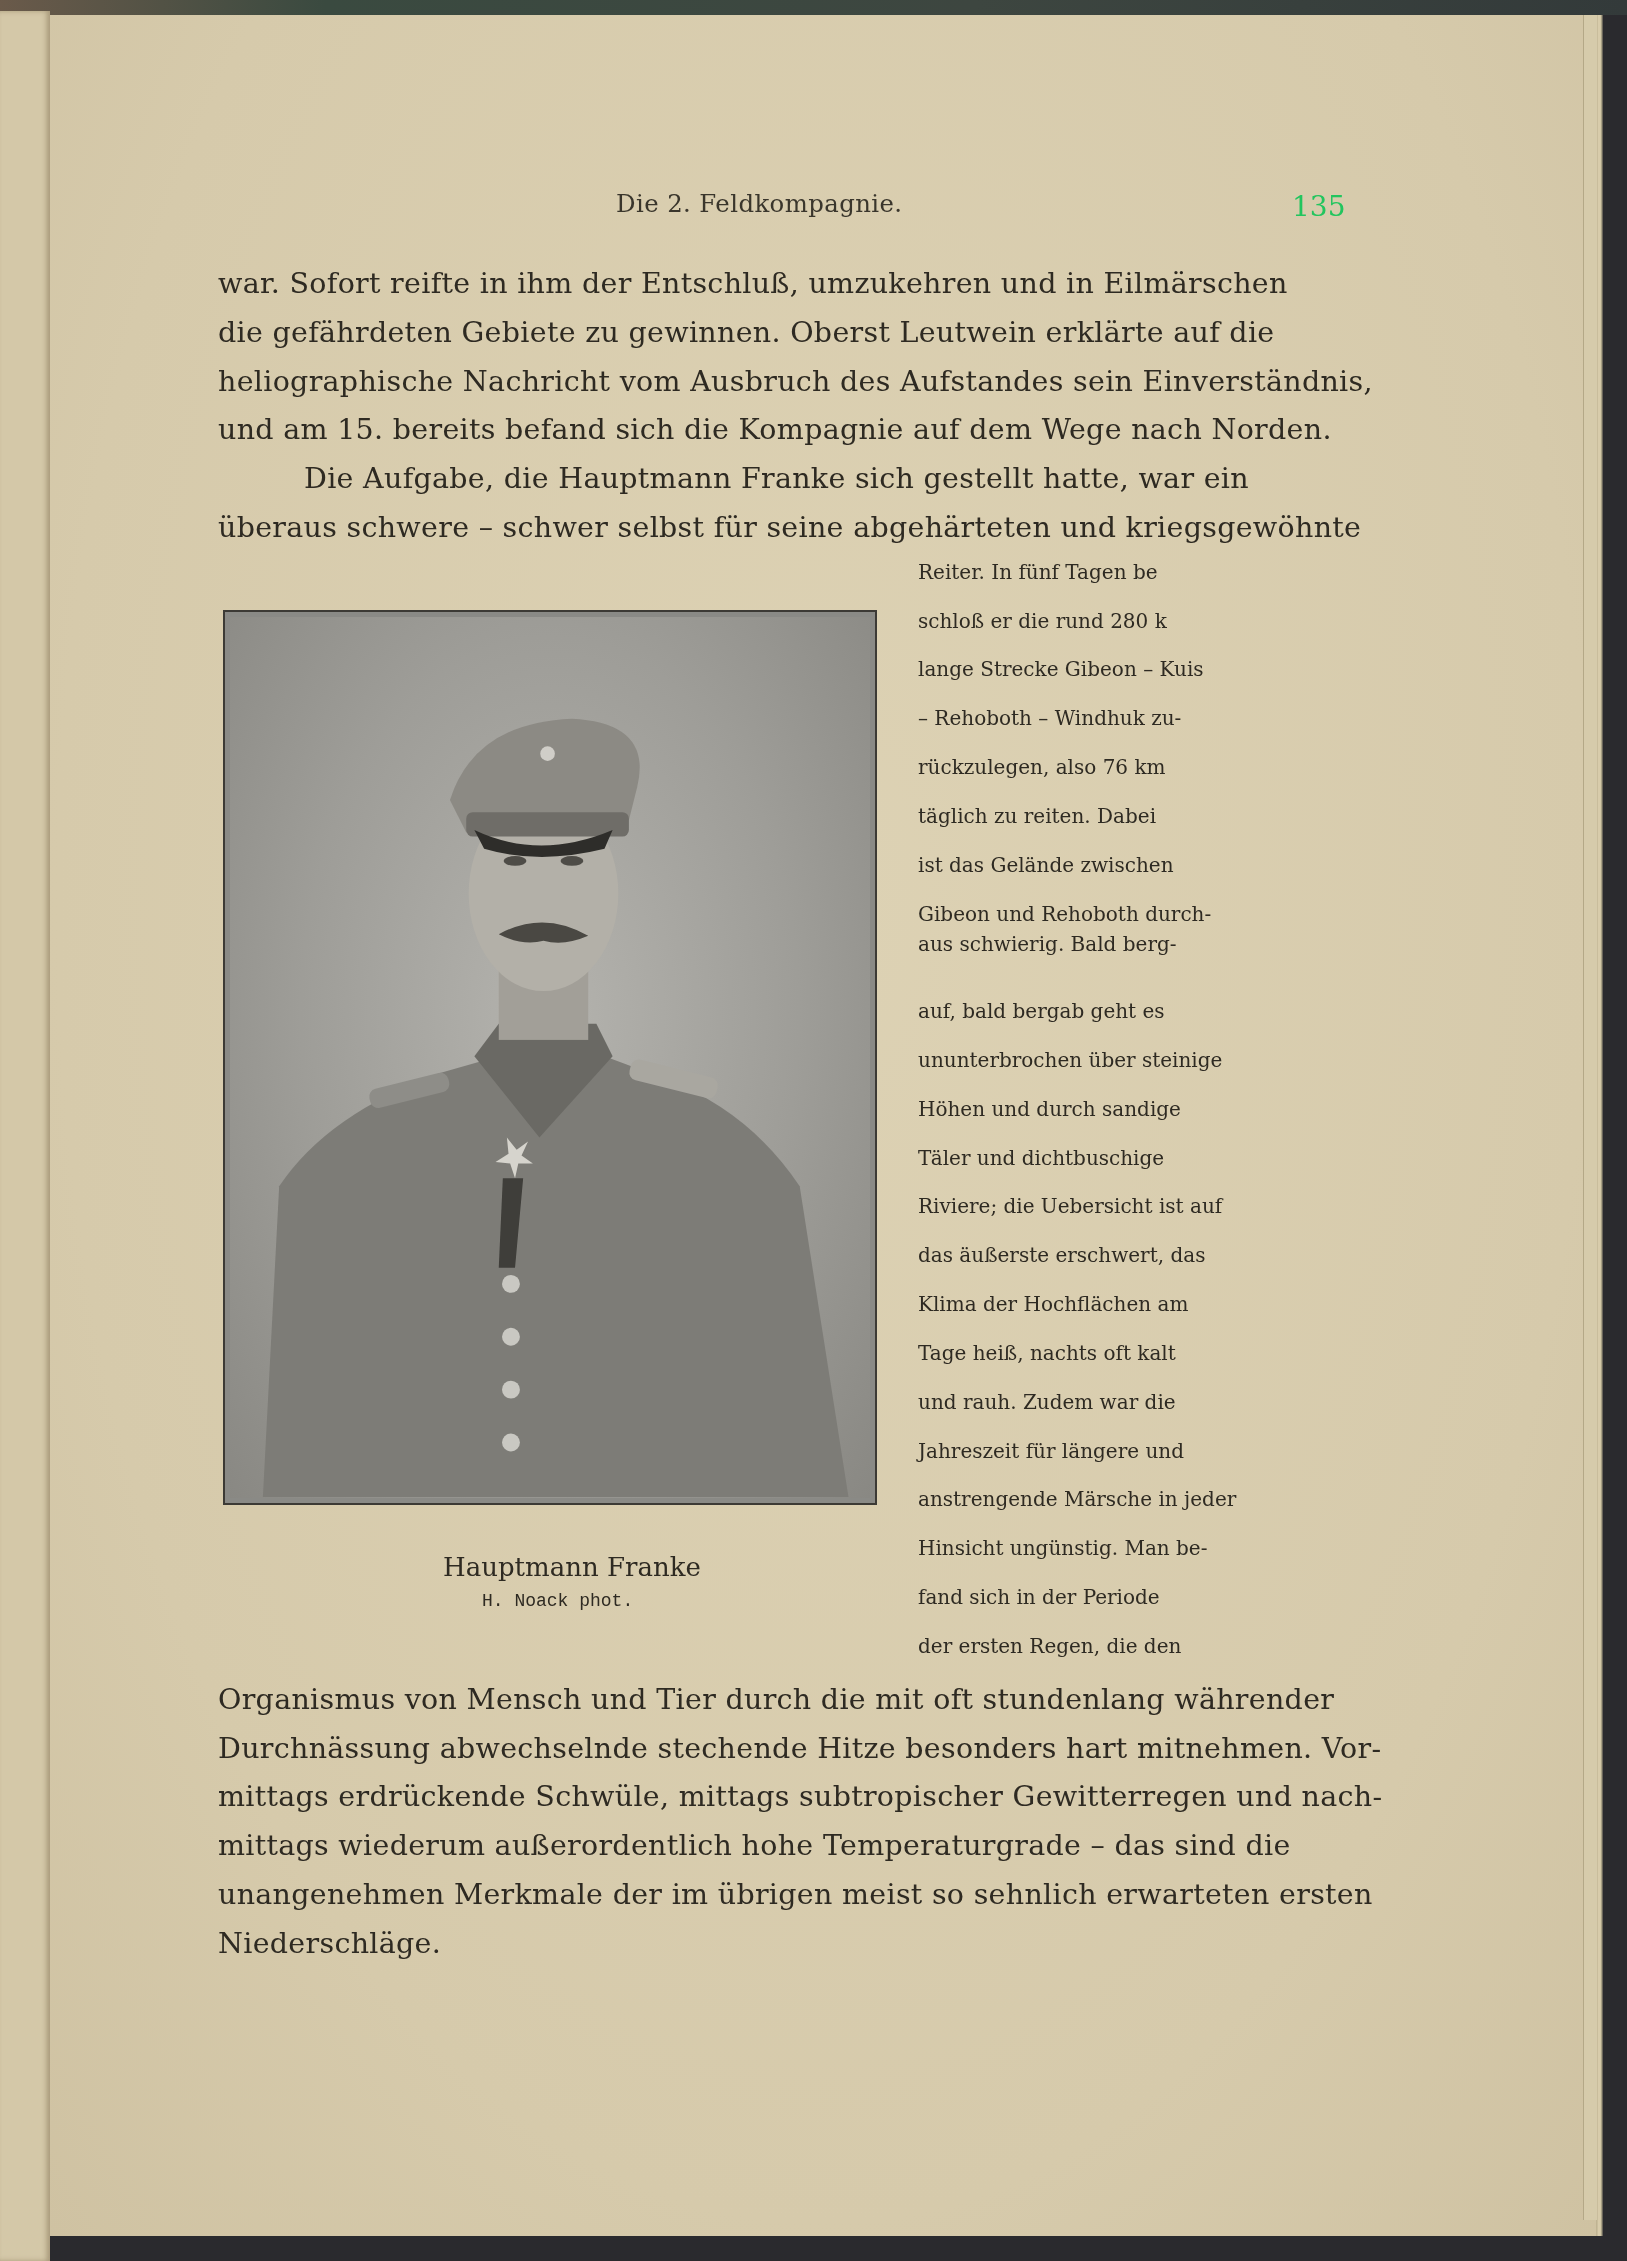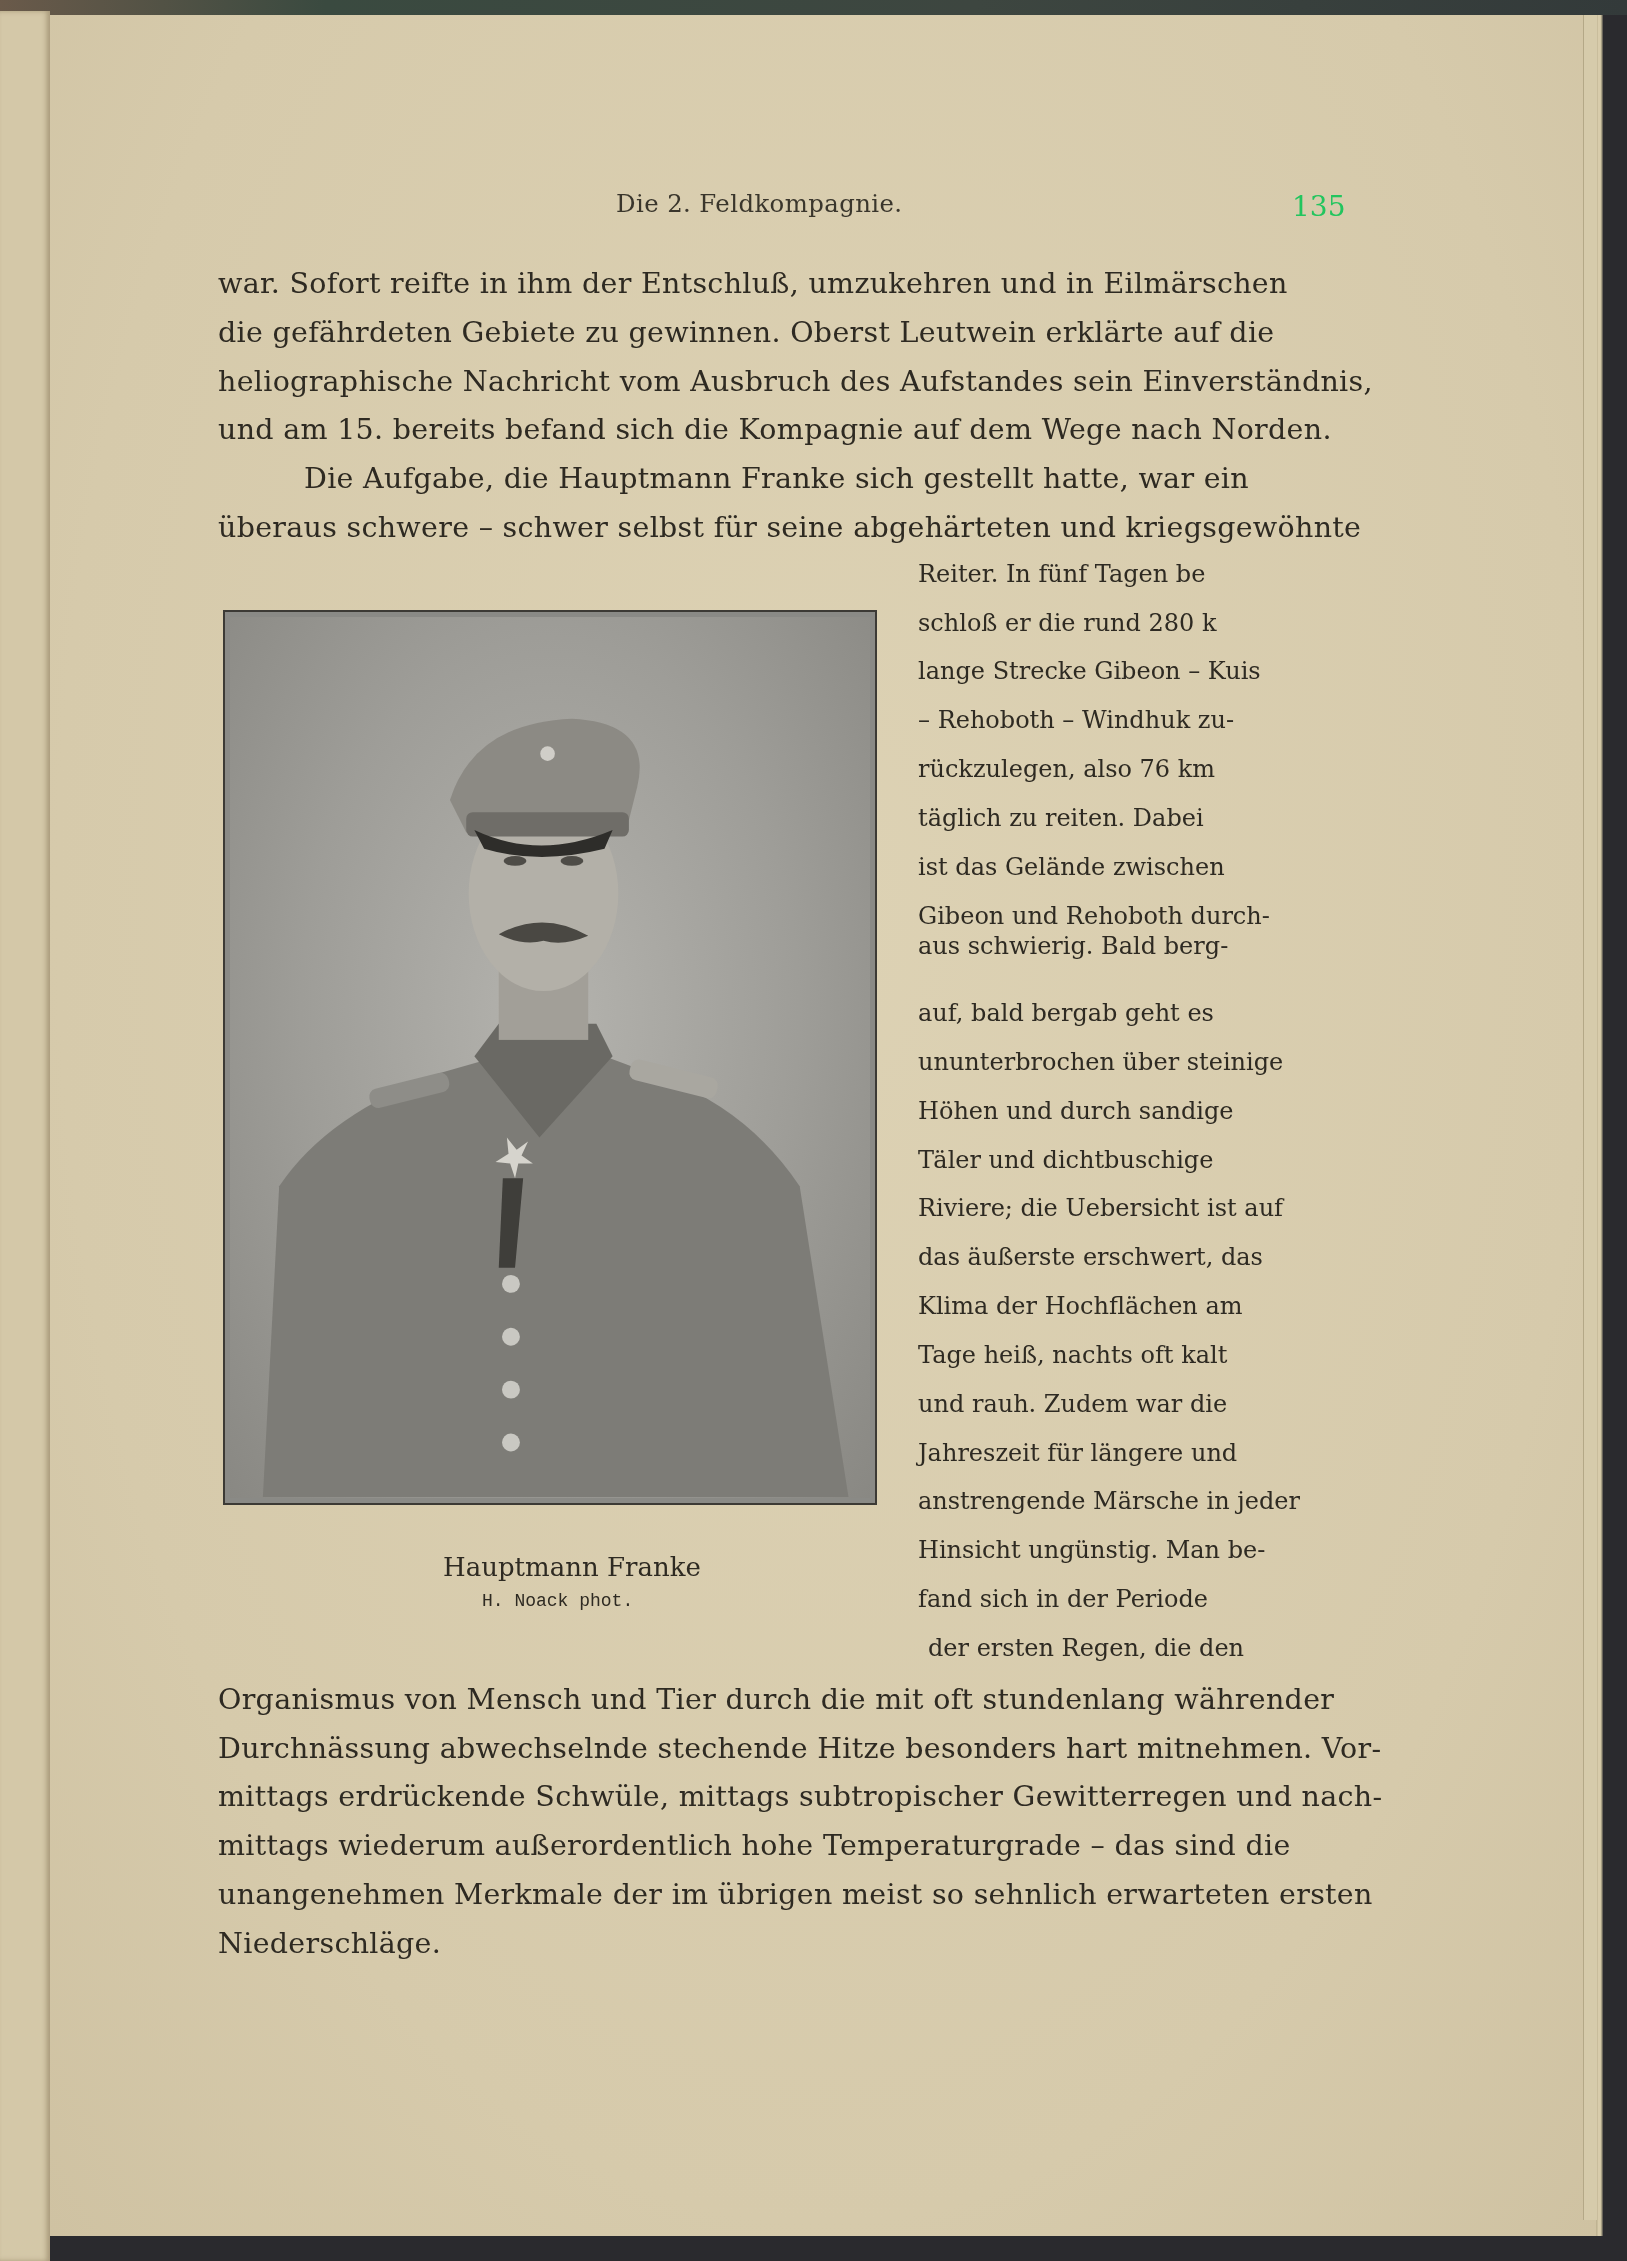--- a/index.html
+++ b/index.html
@@ -28,21 +28,21 @@
       background: #d6cbab;
     }
     .txt {
       position: absolute; color: #2e2a22;
       font-family: "DejaVu Serif", serif;
       white-space: nowrap;
     }
     .header { font-size: 24.4px; letter-spacing: 0.4px; color: #3a362c; }
     .pagenum { font-size: 28px; color: #22c55e; }
     .line { font-size: 28.5px; letter-spacing: 0.3px; }
-    .wide { font-size: 24px; }
+    .wide { font-size: 20px; }
     .photo-frame {
       position: absolute; left: 223px; top: 610px; width: 654px; height: 895px;
       border: 2.4px solid #3c3a35; box-sizing: border-box; background: #8a8a86;
       padding: 4.9px;
     }
     .photo {
       width: 100%; height: 100%; position: relative; overflow: hidden;
       background: radial-gradient(ellipse at 50% 45%, #b4b3ae 0%, #9e9d98 55%, #898883 100%);
     }
     .caption { font-size: 26px; color: #2e2a22; }
@@ -124,21 +124,21 @@
   <div class="txt wide" style="left:918px; top:1146px;">Täler und dichtbuschige</div>
   <div class="txt wide" style="left:918px; top:1194px;">Riviere; die Uebersicht ist auf</div>
   <div class="txt wide" style="left:918px; top:1243px;">das äußerste erschwert, das</div>
   <div class="txt wide" style="left:918px; top:1292px;">Klima der Hochflächen am</div>
   <div class="txt wide" style="left:918px; top:1341px;">Tage heiß, nachts oft kalt</div>
   <div class="txt wide" style="left:918px; top:1390px;">und rauh.  Zudem war die</div>
   <div class="txt wide" style="left:918px; top:1439px;">Jahreszeit für längere und</div>
   <div class="txt wide" style="left:918px; top:1487px;">anstrengende Märsche in jeder</div>
   <div class="txt wide" style="left:918px; top:1536px;">Hinsicht ungünstig.  Man be-</div>
   <div class="txt wide" style="left:918px; top:1585px;">fand sich in der Periode</div>
-  <div class="txt wide" style="left:918px; top:1634px;margin-left:10px;">der ersten Regen, die den</div>
+  <div class="txt wide" style="left:918px; top:1634px;">der ersten Regen, die den</div>
 </div>
 
 <div>
   <div class="txt line" style="left:218px; top:1683px;">Organismus von Mensch und Tier durch die mit oft stundenlang währender</div>
   <div class="txt line" style="left:218px; top:1732px;">Durchnässung abwechselnde stechende Hitze besonders hart mitnehmen.  Vor-</div>
   <div class="txt line" style="left:218px; top:1780px;">mittags erdrückende Schwüle, mittags subtropischer Gewitterregen und nach-</div>
   <div class="txt line" style="left:218px; top:1829px;">mittags wiederum außerordentlich hohe Temperaturgrade – das sind die</div>
   <div class="txt line" style="left:218px; top:1878px;">unangenehmen Merkmale der im übrigen meist so sehnlich erwarteten ersten</div>
   <div class="txt line" style="left:218px; top:1927px;">Niederschläge.</div>
 </div>

